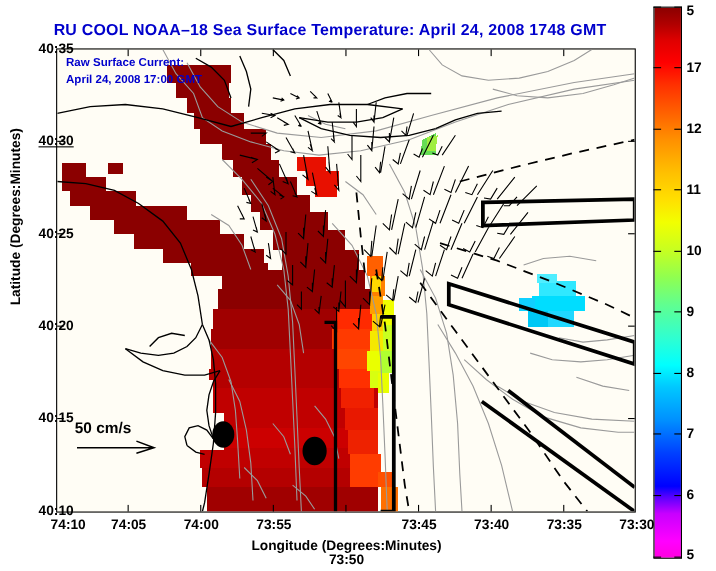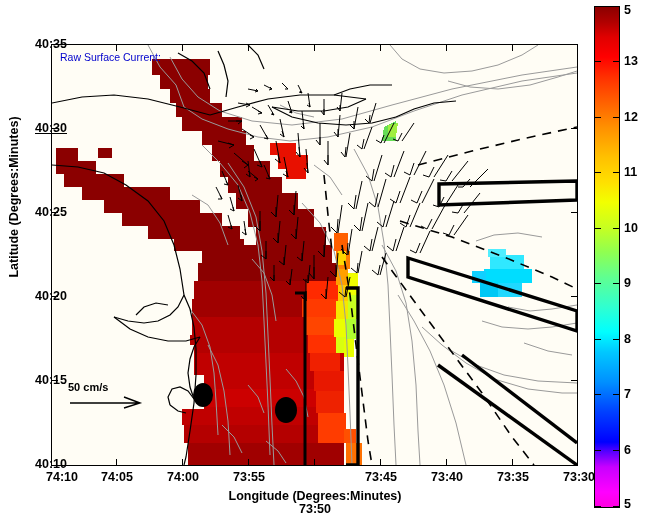--- a/index.html
+++ b/index.html
@@ -12,40 +12,40 @@
          color:#0000cc;font-size:14.5px;font-weight:bold;letter-spacing:.2px;
          white-space:nowrap;}
 
   
   .plot{position:absolute;left:51px;top:44px;width:527px;height:422px;
         border:1.4px solid #000;background:#fffdf5;overflow:hidden;box-sizing:border-box;}
   .plot-inner{position:absolute;inset:0;}
 
   
   .annot{position:absolute;left:8px;top:5px;color:#0000cc;font-size:10.5px;
-         line-height:15px;white-space:nowrap;z-index:7;font-weight:400;}
+         line-height:15px;white-space:nowrap;z-index:7;font-weight:700;}
 
   
   .ytick{position:absolute;right:584px;width:46px;text-align:right;
          font-size:12.5px;color:#000;font-weight:bold;}
   .xtick{position:absolute;top:470px;width:60px;text-align:center;
          font-size:12.5px;color:#000;font-weight:bold;}
   .ylabel{position:absolute;left:-86px;top:190px;width:200px;text-align:center;
           font-size:12.5px;font-weight:bold;transform:rotate(-90deg);}
   .xlabel{position:absolute;left:150px;top:489px;width:330px;text-align:center;
           font-size:12.5px;font-weight:bold;}
 
   
   .tk{position:absolute;background:#000;}
   .tk.v{width:1.3px;height:6px;}
   .tk.h{height:1.3px;width:6px;}
 
   
   .scalebar{position:absolute;left:16px;top:336px;z-index:9;}
-  .scalebar .txt{font-size:11px;font-weight:bold;color:#000;margin-bottom:2px;}
+  .scalebar .txt{font-size:14px;font-weight:bold;color:#000;margin-bottom:2px;}
   .scalebar svg{display:block;}
 
   
   .cbar{position:absolute;left:594px;top:6px;width:26px;height:502px;
         border:1.3px solid #000;box-sizing:border-box;
         background:linear-gradient(to top,
           #ff00e0 0%, #ff00ff 3%, #c800ff 8%,
           #5a00ff 11%, #0000ff 13%, #0040ff 19%,
           #0090ff 25%, #00c8ff 31%, #00ffff 35%,
           #30ffd0 40%, #60ff90 46%, #90ff50 51%,
@@ -56,20 +56,21 @@
   .cbtick{position:absolute;left:594px;width:7px;height:1.3px;background:#000;}
   .cbtick.r{left:613px;}
   .cblab{position:absolute;left:624px;font-size:12.5px;font-weight:bold;
          color:#000;transform:translateY(-50%);}
 </style>
 </head>
 <body>
 
 <div id="root">
 
+  <div class="title">RU COOL  NOAA–18  Sea Surface Temperature:  April 24, 2008 1748 GMT</div>
 
   <div class="plot">
     <div class="plot-inner">
 
       <svg width="525" height="420" viewBox="0 0 525 420">
         <defs>
           <clipPath id="frameclip">
               <rect x="0" y="0" width="525" height="420"></rect>
             </clipPath>
         </defs>
@@ -319,20 +320,21 @@
             <ellipse cx="151" cy="350" rx="10" ry="12"></ellipse>
             <ellipse cx="234" cy="365" rx="11" ry="13"></ellipse>
           </g>
 
         </g>
       </svg>
 
       
       <div class="annot">
         <div>Raw Surface Current:</div>
+        <div>April 24, 2008 17:00 GMT</div>
       </div>
 
       
       <div class="scalebar">
         <div class="txt">50 cm/s</div>
         <svg width="78" height="16">
           <path d="M2,8 L70,8 M56,2 L72,8 L56,13" fill="none" stroke="#000" stroke-width="1.4"></path>
         </svg>
       </div>
 
@@ -401,21 +403,21 @@
     <div class="cbtick" style="top:339px;"></div>
       <div class="cbtick r" style="top:339px;"></div>
     <div class="cbtick" style="top:394px;"></div>
       <div class="cbtick r" style="top:394px;"></div>
     <div class="cbtick" style="top:450px;"></div>
       <div class="cbtick r" style="top:450px;"></div>
     <div class="cbtick" style="top:506px;"></div>
       <div class="cbtick r" style="top:506px;"></div>
   </div>
   <div class="cblab" style="top:10px;">5</div>
-  <div class="cblab" style="top:61px;">13</div>
+  <div class="cblab" style="top:61px;">17</div>
   <div class="cblab" style="top:117px;">12</div>
   <div class="cblab" style="top:172px;">11</div>
   <div class="cblab" style="top:228px;">10</div>
   <div class="cblab" style="top:283px;">9</div>
   <div class="cblab" style="top:339px;">8</div>
   <div class="cblab" style="top:394px;">7</div>
   <div class="cblab" style="top:450px;">6</div>
   <div class="cblab" style="top:504px;">5</div>
 
 </div>

